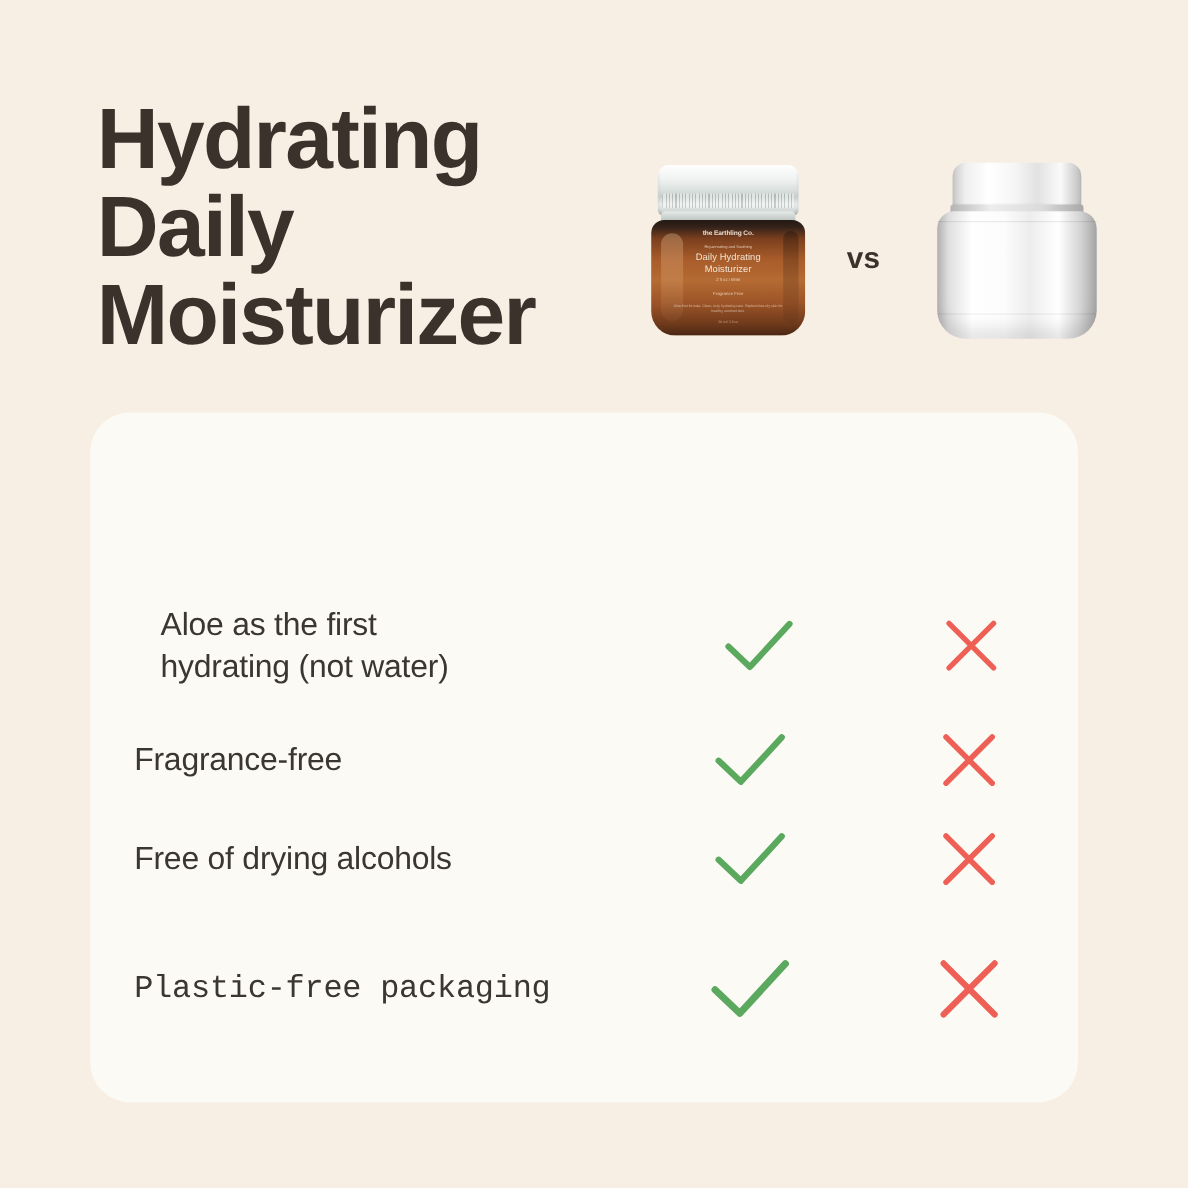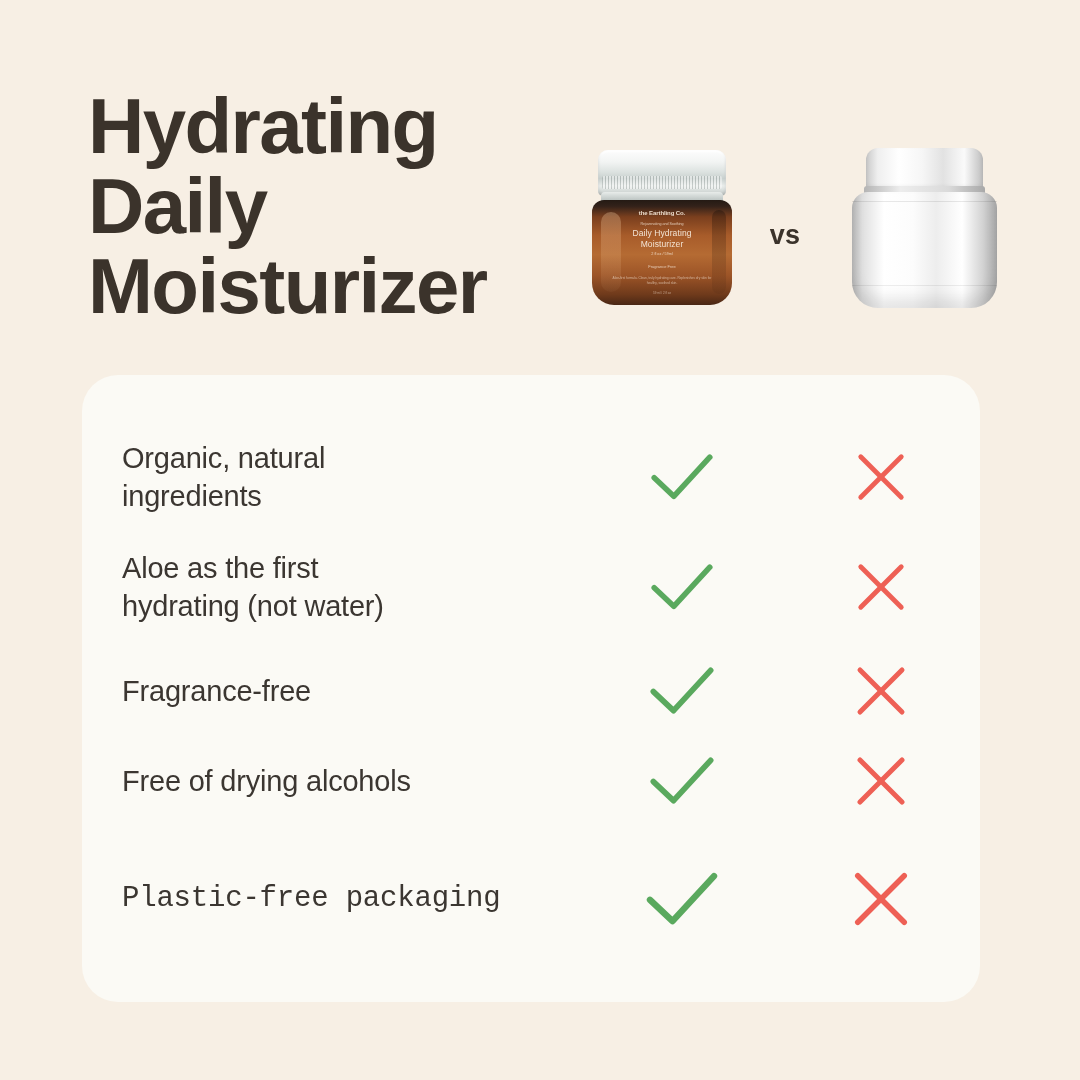--- a/index.html
+++ b/index.html
@@ -191,21 +191,21 @@
   .rows { position: absolute; left: 0; top: 0; width: 898px; height: 627px; }
 
   .row {
     position: absolute;
     left: 0;
     width: 898px;
     display: flex;
     align-items: center;
   }
   .row-0 { top: 56px;  height: 92px; }
-  .row-1 { top: 166px; height: 92px; }
+  .row-1 { top: 166px; height: 92px; padding-left: 24px; }
   .row-2 { top: 278px; height: 76px; }
   .row-3 { top: 368px; height: 76px; }
   .row-4 { top: 486px; height: 76px; font-family: Liberation Mono, monospace; }
 
   .feature-label {
     width: 500px;
     padding-left: 40px;
     font-size: 29px;
     line-height: 38px;
     color: #3B3631;
@@ -257,62 +257,41 @@
       <div class="lid" data-interactable="false"></div>
       <div class="rim" data-interactable="false"></div>
       <div class="body" data-interactable="false"></div>
     </div>
 
   </div>
 </div>
 
 <div class="compare-card" data-interactable="false">
   <div class="rows" id="rows-root" data-interactable="false">
-      <div class="row row-0" data-interactable="false">
+      <div class="row row-1" data-interactable="false">
         <div class="feature-label" data-interactable="false">
-          <span class="ln" data-interactable="false">Organic, natural</span>
-          <span class="ln" data-interactable="false">ingredients</span>
+          <span class="ln" data-interactable="false">Aloe as the first</span>
+          <span class="ln" data-interactable="false">hydrating (not water)</span>
         </div>
         <div class="mark-cell" data-interactable="false">
           <span class="icon-check" data-interactable="false">
             <svg width="66" height="51.480000000000004" viewBox="0 0 64 50" fill="none" aria-hidden="true">
               <path d="M5 26 L24 44 L59 6" stroke="#5AA95E" stroke-width="5.4" stroke-linecap="round" stroke-linejoin="round"></path>
             </svg>
           </span>
         </div>
         <div class="mark-cell" data-interactable="false">
           <span class="icon-cross" data-interactable="false">
             <svg width="54" height="54" viewBox="0 0 56 56" fill="none" aria-hidden="true">
               <path d="M7 7 L49 49" stroke="#EE6055" stroke-width="5" stroke-linecap="round"></path>
               <path d="M49 7 L7 49" stroke="#EE6055" stroke-width="5" stroke-linecap="round"></path>
             </svg>
           </span>
         </div>
       </div>
-      <div class="row row-1" data-interactable="false">
-        <div class="feature-label" data-interactable="false">
-          <span class="ln" data-interactable="false">Aloe as the first</span>
-          <span class="ln" data-interactable="false">hydrating (not water)</span>
-        </div>
-        <div class="mark-cell" data-interactable="false">
-          <span class="icon-check" data-interactable="false">
-            <svg width="66" height="51.480000000000004" viewBox="0 0 64 50" fill="none" aria-hidden="true">
-              <path d="M5 26 L24 44 L59 6" stroke="#5AA95E" stroke-width="5.4" stroke-linecap="round" stroke-linejoin="round"></path>
-            </svg>
-          </span>
-        </div>
-        <div class="mark-cell" data-interactable="false">
-          <span class="icon-cross" data-interactable="false">
-            <svg width="54" height="54" viewBox="0 0 56 56" fill="none" aria-hidden="true">
-              <path d="M7 7 L49 49" stroke="#EE6055" stroke-width="5" stroke-linecap="round"></path>
-              <path d="M49 7 L7 49" stroke="#EE6055" stroke-width="5" stroke-linecap="round"></path>
-            </svg>
-          </span>
-        </div>
-      </div>
       <div class="row row-2" data-interactable="false">
         <div class="feature-label" data-interactable="false">
           <span class="ln" data-interactable="false">Fragrance-free</span>
         </div>
         <div class="mark-cell" data-interactable="false">
           <span class="icon-check" data-interactable="false">
             <svg width="68" height="53.04" viewBox="0 0 64 50" fill="none" aria-hidden="true">
               <path d="M5 26 L24 44 L59 6" stroke="#5AA95E" stroke-width="5.4" stroke-linecap="round" stroke-linejoin="round"></path>
             </svg>
           </span>

